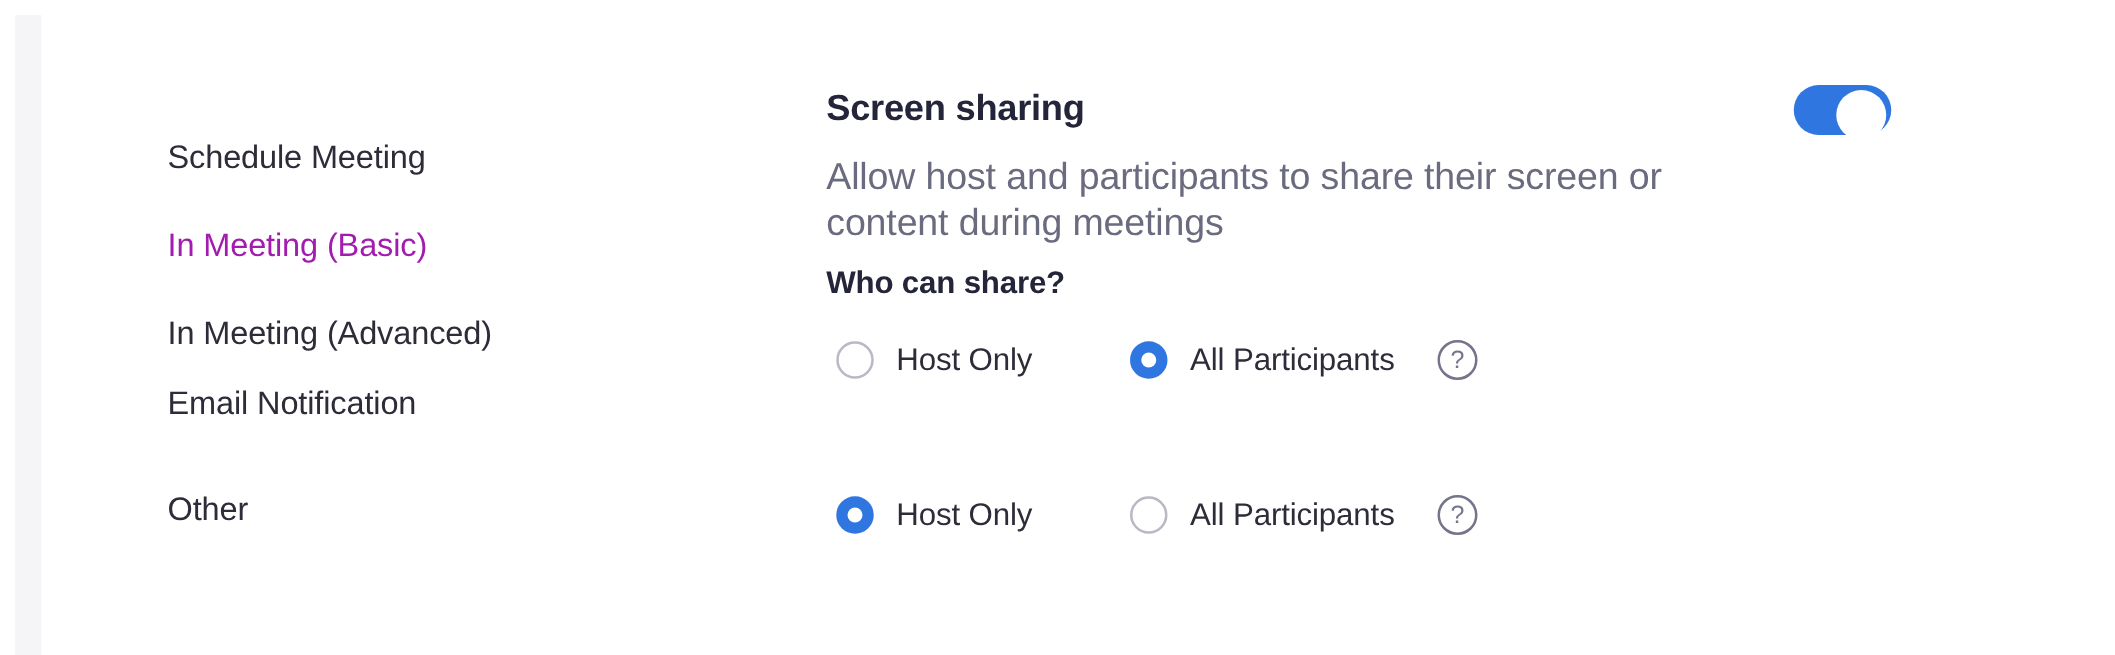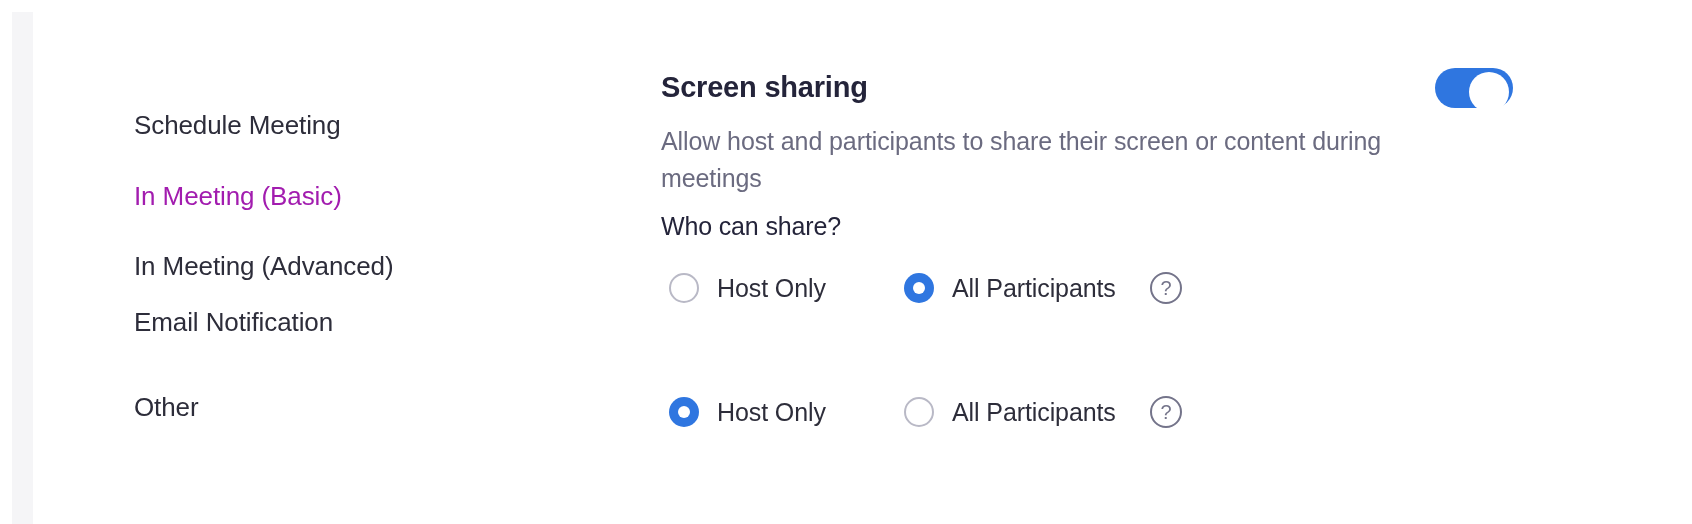--- a/index.html
+++ b/index.html
@@ -42,21 +42,21 @@
   #setting-title {
     position:absolute; left:0; top:55px;
     font-size:29px; font-weight:bold;
     color:#24243a; letter-spacing:-0.2px;
     white-space:nowrap;
   }
 
   #setting-desc {
     position:absolute; left:0; top:107px;
     width:730px;
-    font-size:25px; line-height:37px;
+    font-size:30px; line-height:37px;
     color:#6b6b80;
     letter-spacing:-0.1px;
   }
 
   
   #toggle-wrap {
     position:absolute; left:770px; top:48px;
     width:86px; height:48px;
     cursor:pointer;
   }
@@ -68,21 +68,21 @@
   #toggle-knob {
     position:absolute; top:4px; right:4px;
     width:40px; height:40px;
     background:#ffffff;
     border-radius:50%;
   }
 
   
   .group-label {
     position:absolute; left:0;
-    font-size:25px; font-weight:normal;
+    font-size:25px; font-weight:bold;
     color:#24243a; letter-spacing:-0.15px;
     white-space:nowrap;
   }
   .radio-row { position:absolute; left:0; height:44px; }
 
   .radio-opt {
     position:absolute; top:0;
     height:44px;
     display:flex; align-items:center;
     cursor:pointer;

